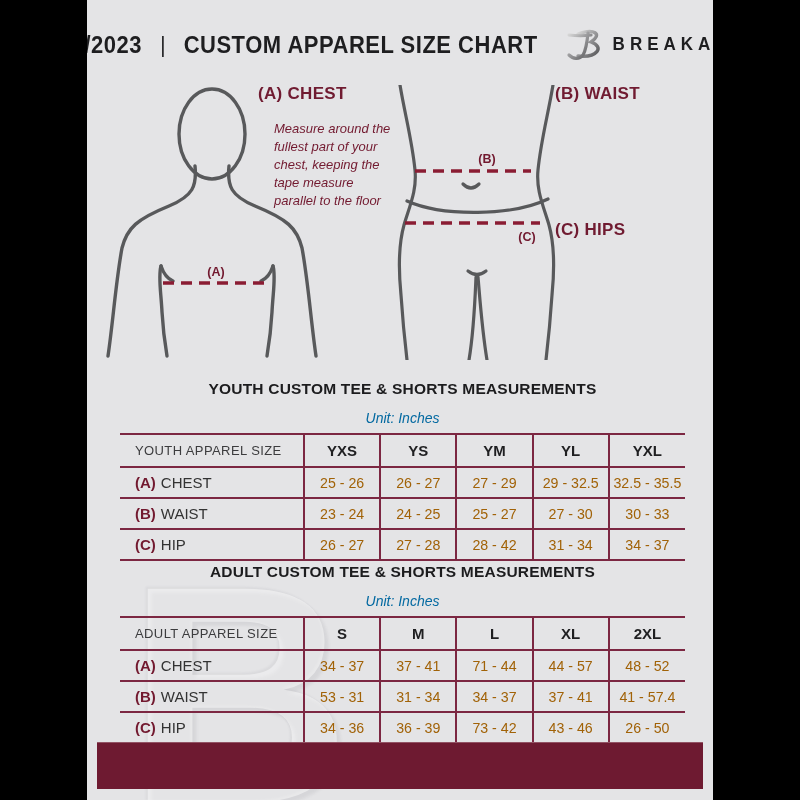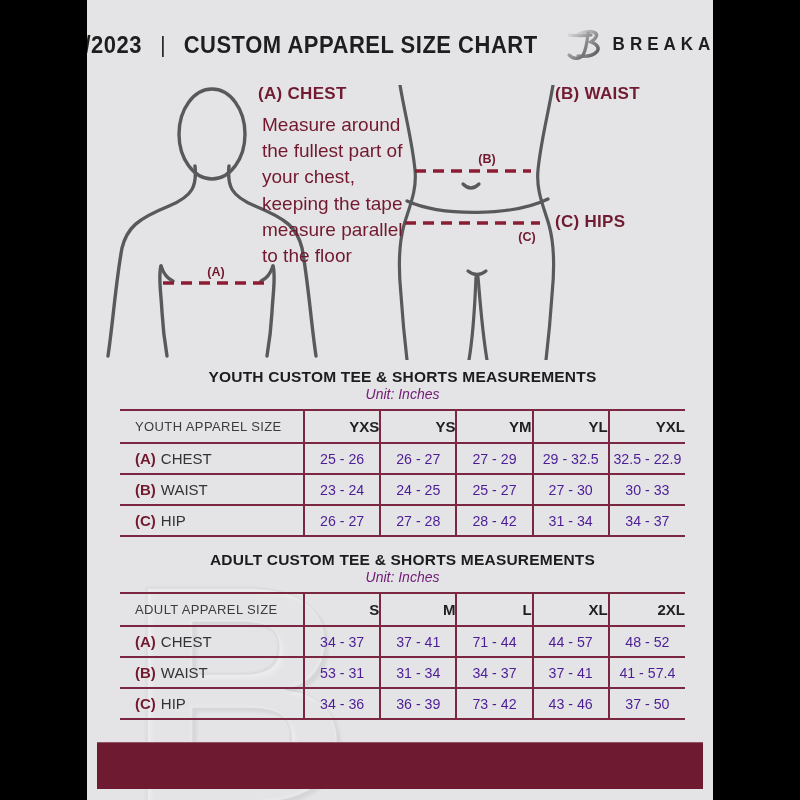--- a/index.html
+++ b/index.html
@@ -23,49 +23,49 @@
   .hdr-pipe{font-size:22px;font-weight:300;color:#2a2a2c;padding:0 2px;}
   .brand-group{display:flex;align-items:center;gap:9px;margin-left:10px;}
   .brand-name{font-size:17px;font-weight:700;color:#1E1E20;letter-spacing:5px;transform:scaleY(1.05);white-space:nowrap;}
   
   .guide{position:absolute;left:0;top:0;width:626px;height:366px;z-index:1;}
   .fig{position:absolute;}
   #torso-fig{left:18px;top:82px;}
   #lower-fig{left:301px;top:85px;}
   .gb{position:absolute;color:#72192F;}
   .gb h3{margin:0 0 8px 0;font-size:17px;font-weight:700;letter-spacing:.3px;color:#701B31;}
-  .gb p{margin:4px;font-size:19px;line-height:1.38;white-space:pre-line;}
+  .gb p{margin:16px;font-size:13px;font-style:italic;line-height:1.38;white-space:pre-line;}
   .gb-chest{left:171px;top:84px;width:154px;}
   .gb-waist{left:468px;top:84px;width:152px;}
-  .gb-hips{left:468px;top:212px;width:150px;}
+  .gb-hips{left:468px;top:220px;width:150px;}
   
   .tsec{position:absolute;left:33px;width:565px;text-align:center;z-index:1;}
   .tsec-youth{top:368px;}
   .tsec-adult{top:551px;}
-  .tsec h2{margin:0;font-size:15.5px;line-height:18px;font-weight:700;letter-spacing:.2px;color:#1c1c1e;}
-  .tsec .unit{margin-top:0;font-size:14px;line-height:17px;font-style:italic;color:#701a75;}
+  .tsec h2{margin:12px;font-size:15.5px;line-height:18px;font-weight:700;letter-spacing:.2px;color:#1c1c1e;}
+  .tsec .unit{margin-top:0;font-size:14px;line-height:17px;font-style:italic;color:#0369a1;}
   table{
     border-collapse:collapse;table-layout:fixed;width:565px;margin-top:6px;
     border-top:2px solid #7C2742;
   }
   col.c-label{width:184px;}
   col.c-size{width:76.2px;}
   tr{border-bottom:2px solid #7C2742;}
-  th,td{border-left:2px solid #7C2742;padding:0;text-align:right;}
+  th,td{border-left:2px solid #7C2742;padding:0;}
   th:first-child,td:first-child{border-left:none;}
   thead tr{height:33px;}
   tbody tr{height:31px;}
   .h-label{
     text-align:left;padding-left:15px;font-size:13px;font-weight:400;
     color:#3c3c3e;letter-spacing:.4px;
   }
   .h-size{font-size:15px;font-weight:700;color:#1f1f21;}
   .rowlabel{text-align:left;padding-left:15px;font-size:15px;color:#333;}
   .rowlabel .mk{font-weight:700;color:#72192F;margin-right:5px;}
-  .val{text-align:center;font-size:14.2px;color:#4c1d95;}
+  .val{text-align:center;font-size:14.2px;color:#a16207;}
   
   .watermark{
     position:absolute;left:40px;top:540px;z-index:0;
     font-size:310px;line-height:1;font-weight:700;
     color:rgba(255,255,255,0.45);
     text-shadow:4px 4px 3px rgba(100,100,110,0.10), -2px -2px 2px rgba(120,120,130,0.08);
     user-select:none;
   }
   .footer-bar{
     position:absolute;left:10px;top:742px;width:606px;height:46px;
@@ -164,21 +164,21 @@
           <th class="h-size">YXL</th>
         </tr>
       </thead>
       <tbody>
         <tr>
           <td class="rowlabel"><span class="mk">(A)</span><span>CHEST</span></td>
           <td class="val">25 - 26</td>
           <td class="val">26 - 27</td>
           <td class="val">27 - 29</td>
           <td class="val">29 - 32.5</td>
-          <td class="val">32.5 - 22.9</td>
+          <td class="val">32.5 - 35.5</td>
         </tr>
         <tr>
           <td class="rowlabel"><span class="mk">(B)</span><span>WAIST</span></td>
           <td class="val">23 - 24</td>
           <td class="val">24 - 25</td>
           <td class="val">25 - 27</td>
           <td class="val">27 - 30</td>
           <td class="val">30 - 33</td>
         </tr>
         <tr>
@@ -231,21 +231,21 @@
           <td class="val">34 - 37</td>
           <td class="val">37 - 41</td>
           <td class="val">41 - 57.4</td>
         </tr>
         <tr>
           <td class="rowlabel"><span class="mk">(C)</span><span>HIP</span></td>
           <td class="val">34 - 36</td>
           <td class="val">36 - 39</td>
           <td class="val">73 - 42</td>
           <td class="val">43 - 46</td>
-          <td class="val">37 - 50</td>
+          <td class="val">26 - 50</td>
         </tr>
       </tbody>
     </table>
   </div>
 
   <div class="watermark">B</div>
   <div class="footer-bar"></div>
 </div>
 
 </body></html>

